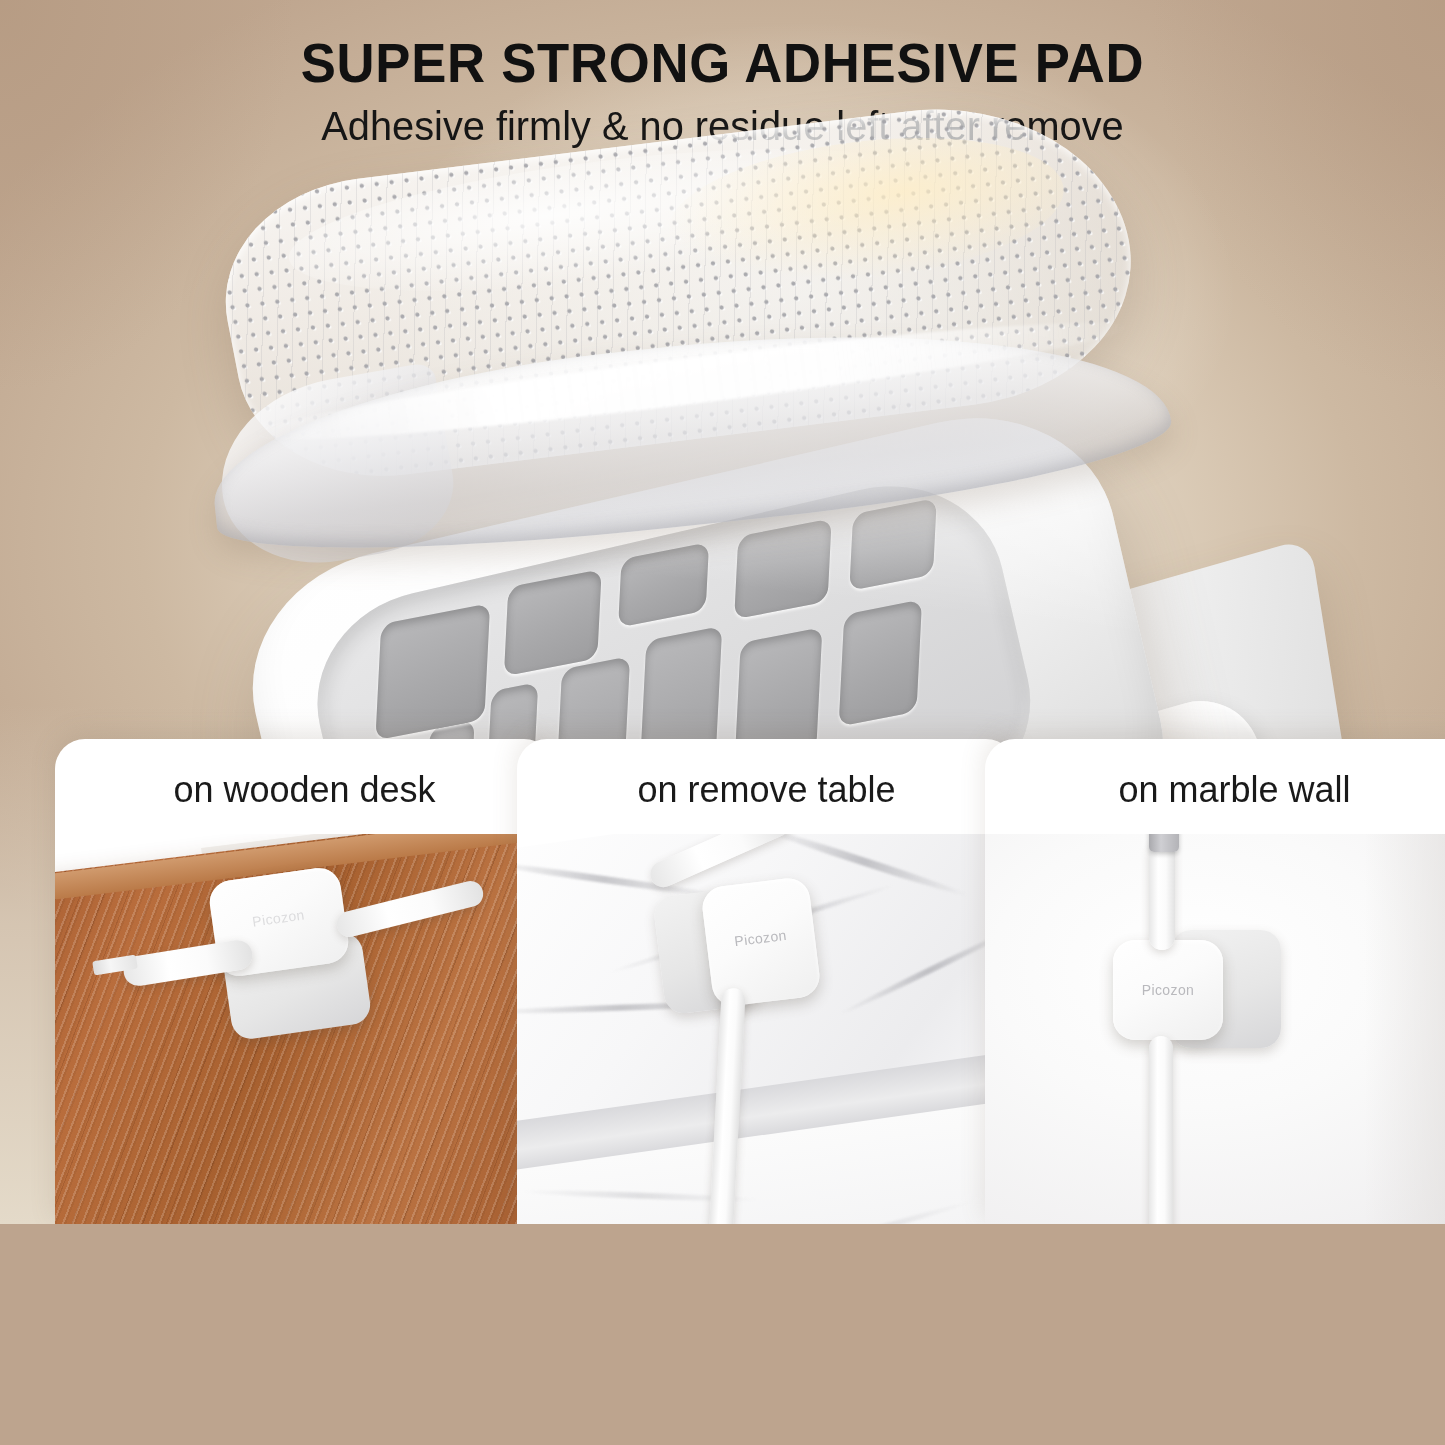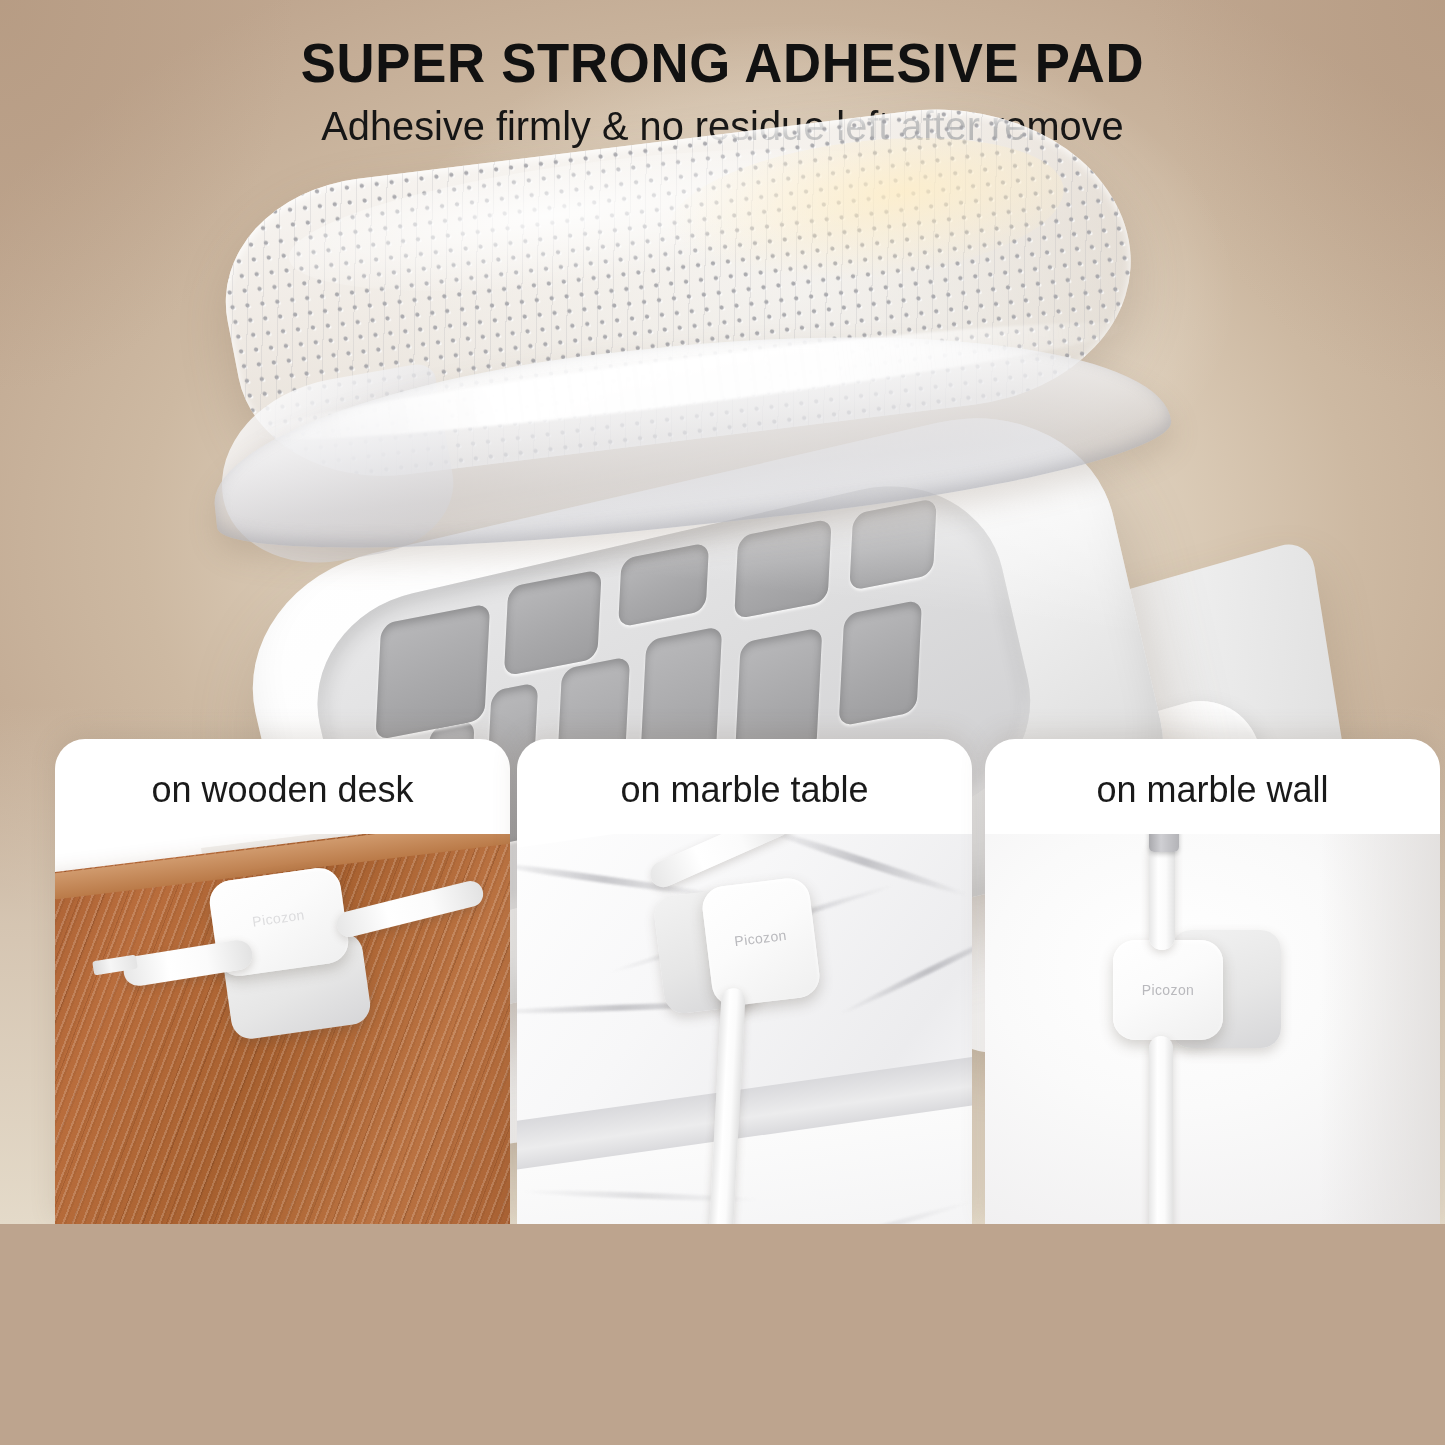--- a/index.html
+++ b/index.html
@@ -168,20 +168,21 @@
     background:linear-gradient(150deg, rgba(255,255,255,.9) 0%, rgba(226,226,230,.7) 60%, rgba(205,205,210,.5) 100%);
     transform:rotate(-10deg);
   }
 
   
   .cards{position:absolute;left:0;bottom:0;width:1445px;height:485px;}
   .card{
     position:absolute;bottom:0;top:0;width:455px;
     background:#ffffff;border-radius:30px 30px 0 0;overflow:hidden;
     box-shadow:0 -6px 26px rgba(120,98,78,.16);
+    padding-left:44px;
   }
   .card.c1{left:55px;}
   .card.c2{left:517px;}
   .card.c3{left:985px;}
   .card-label{
     position:absolute;top:30px;left:0;right:0;text-align:center;
     font-size:36px;color:#1a1a1a;z-index:6;
   }
   .card-photo{position:absolute;left:0;right:0;top:95px;bottom:0;overflow:hidden;}
 
@@ -340,21 +341,21 @@
             <div class="clip-brand" style="top:36px;opacity:.45;">Picozon</div>
           </div>
           <div class="cable" style="left:-82px;top:74px;width:130px;height:30px;border-radius:15px;transform:rotate(-9deg);"></div>
           <div class="tip-light" style="left:-112px;top:84px;width:44px;height:14px;transform:rotate(-9deg);"></div>
           <div class="cable" style="left:130px;top:22px;width:150px;height:26px;border-radius:13px;transform:rotate(-14deg);"></div>
         </div>
       </div>
     </div>
 
     <div class="card c2">
-      <div class="card-label">on marble table</div>
+      <div class="card-label">on remove table</div>
       <div class="card-photo">
         <div class="marble">
           <div class="marble-vein" style="left:30px;top:40px;width:240px;height:7px;transform:rotate(16deg);"></div>
           <div class="marble-vein" style="left:140px;top:110px;width:300px;height:6px;transform:rotate(-9deg);"></div>
           <div class="marble-vein" style="left:300px;top:58px;width:220px;height:8px;transform:rotate(26deg);"></div>
           <div class="marble-vein" style="left:10px;top:170px;width:280px;height:6px;transform:rotate(6deg);"></div>
           <div class="marble-vein" style="left:360px;top:176px;width:200px;height:6px;transform:rotate(-18deg);"></div>
         </div>
         <div class="marble-front"></div>
         <div class="marble-under">

